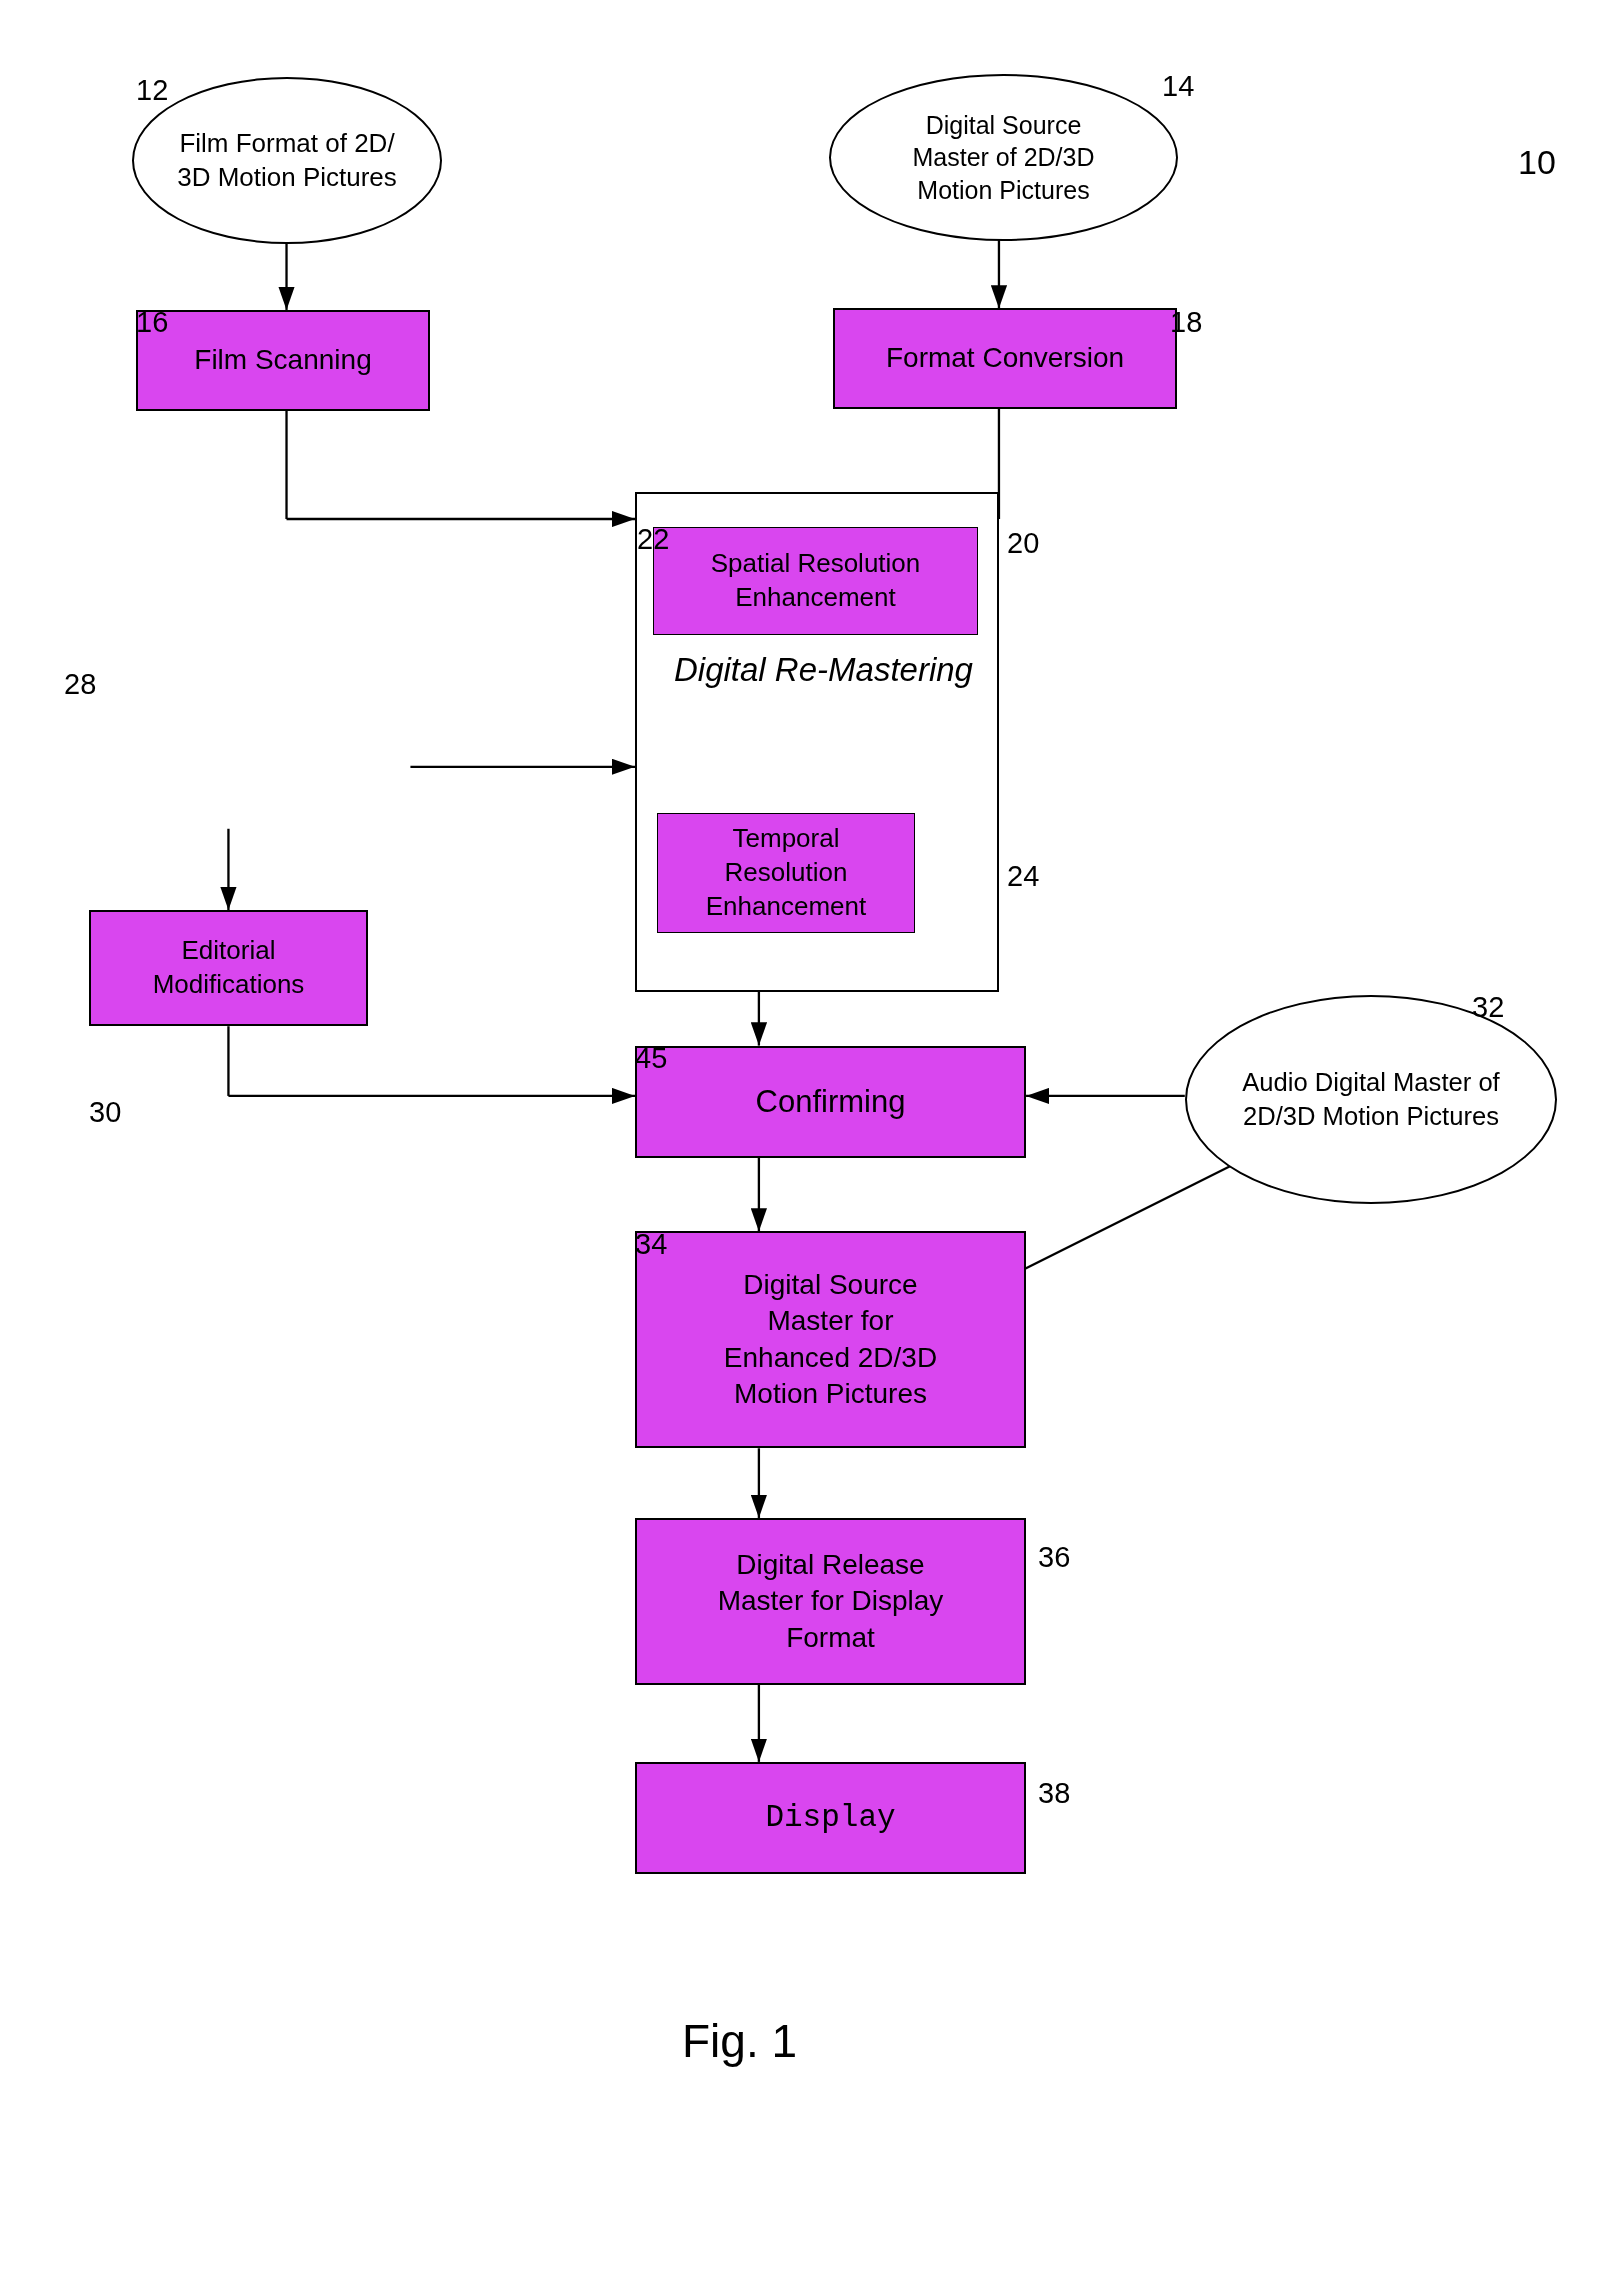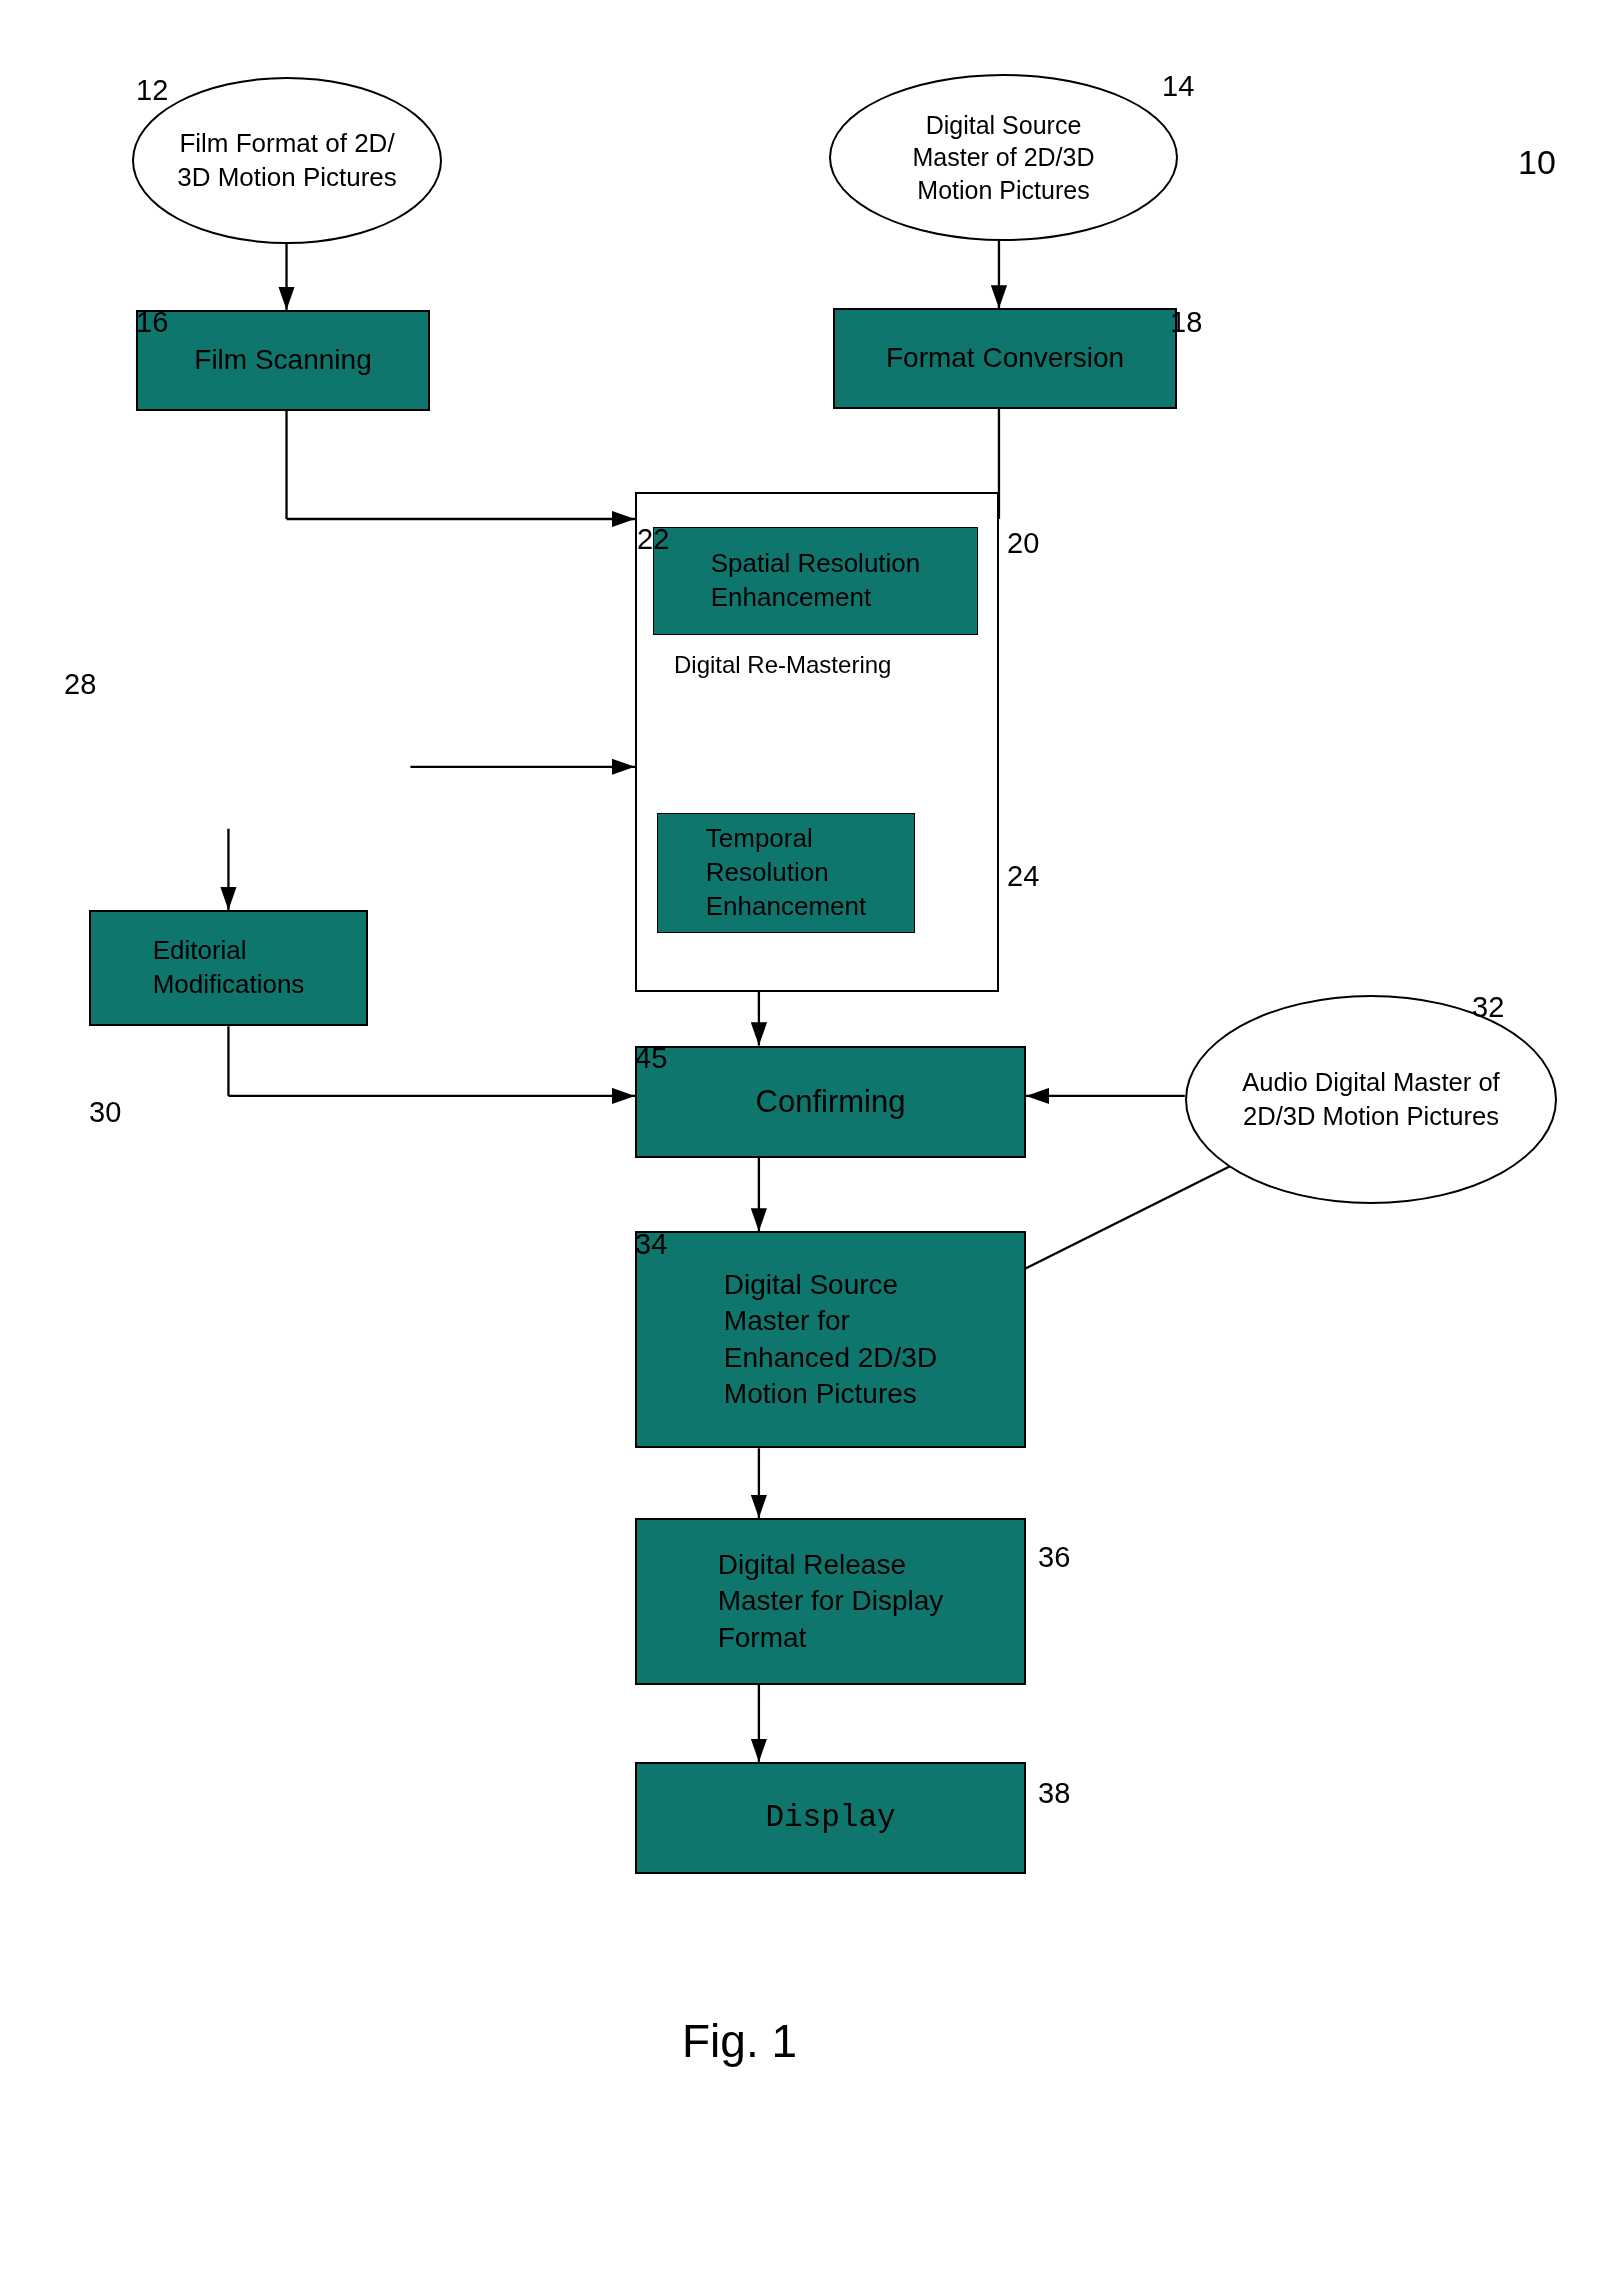--- a/index.html
+++ b/index.html
@@ -13,24 +13,25 @@
     }
     .diagram-container {
       position: absolute;
       top: 0; left: 0;
       width: 1620px;
       height: 2284px;
     }
     .node-box {
       position: absolute;
       border: 2.3px solid #000;
-      background: #0f766e;
+      background: #d946ef;
       display: flex;
       align-items: center;
       justify-content: center;
+      text-align: center;
       font-size: 28px;
       line-height: 1.3;
     }
     .node-ellipse {
       position: absolute;
       border: 2.3px solid #000;
       background: #fff;
       display: flex;
       align-items: center;
       justify-content: center;
@@ -51,21 +52,22 @@
     }
     svg.arrows {
       position: absolute;
       top: 0; left: 0;
       width: 1620px;
       height: 2284px;
       pointer-events: none;
     }
     .remaster-label {
       position: absolute;
-      font-size: 24px;
+      font-size: 33px;
+      font-style: italic;
     }
     .big-box {
       position: absolute;
       border: 2.3px solid #000;
       background: #fff;
     }
   </style>
 </head>
 <body>
 

